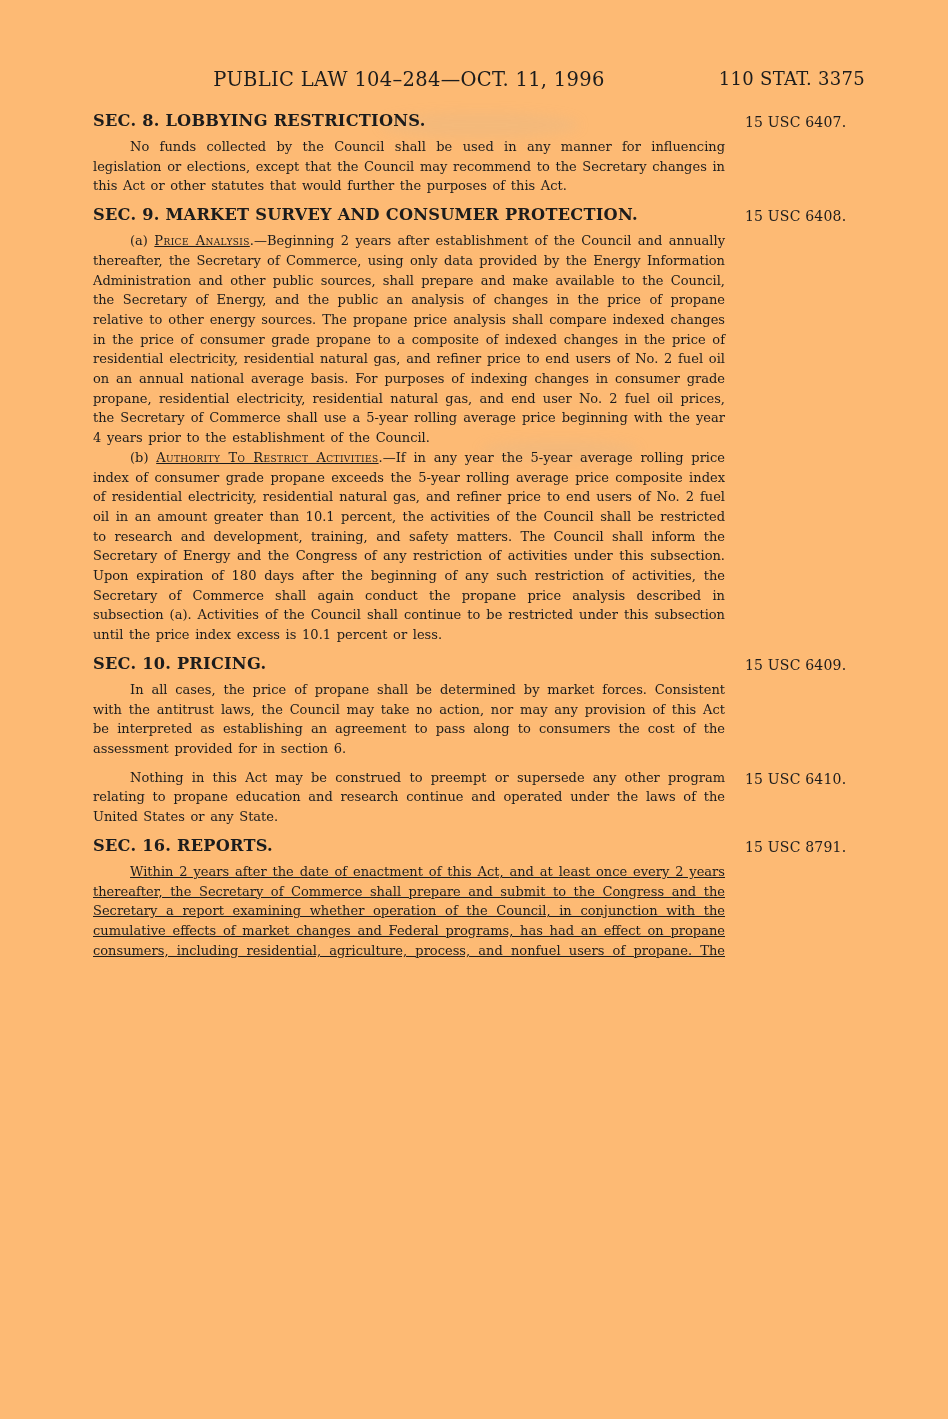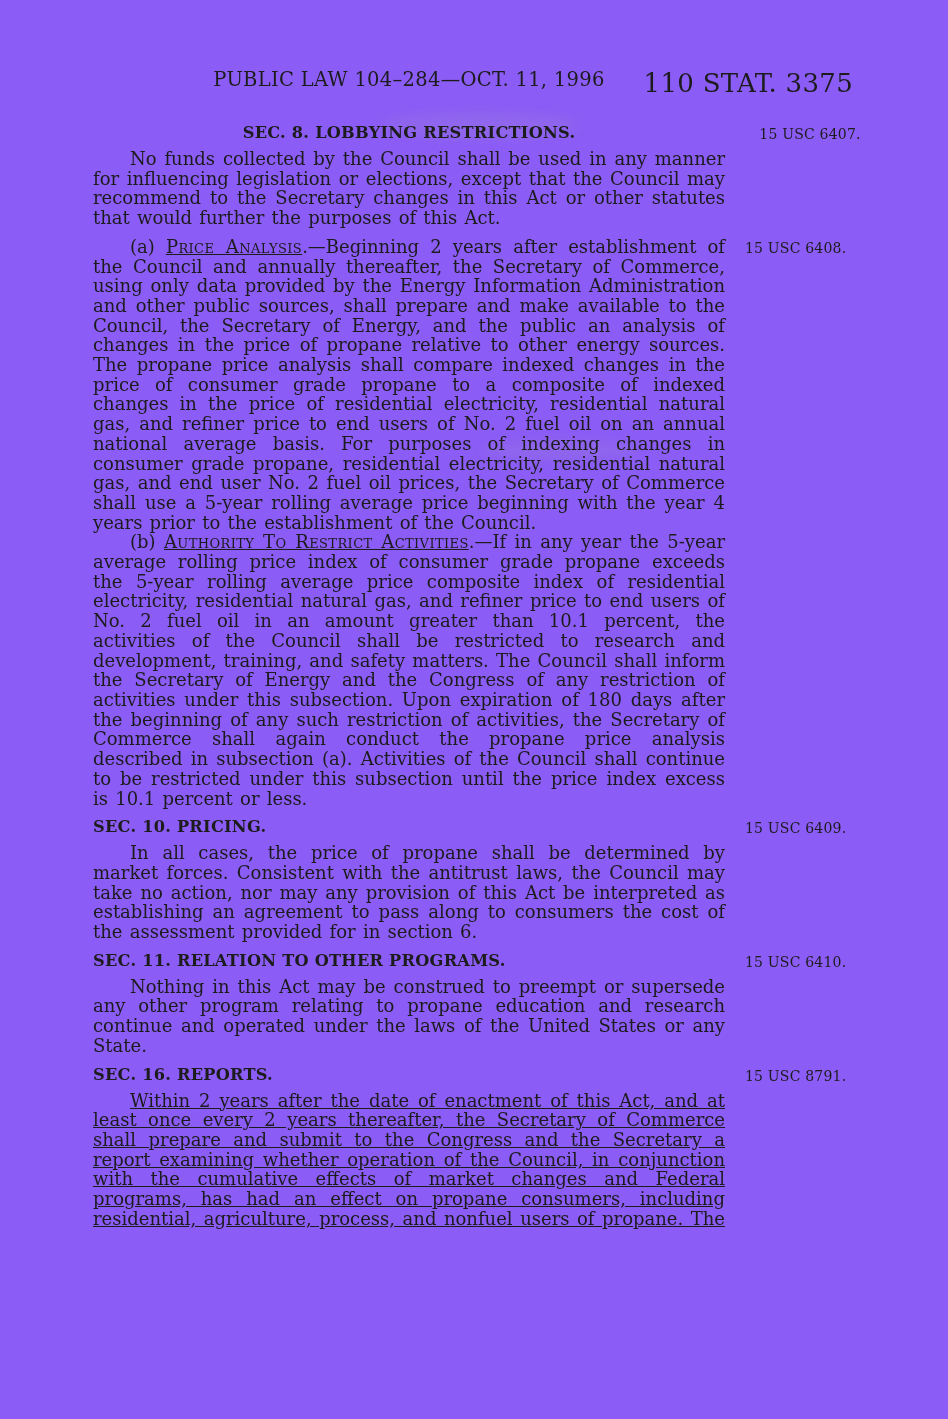--- a/index.html
+++ b/index.html
@@ -5,21 +5,21 @@
   html, body {
     margin: 0;
     padding: 0;
     background: #e9e9e7;
   }
   .page {
     position: relative;
     width: 948px;
     height: 1419px;
     margin: 0 auto;
-    background: #8b5cf6;
+    background: #fdba74;
     color: #1c1c1c;
     font-family: "DejaVu Serif", "Liberation Serif", serif;
     overflow: hidden;
   }
   
   .running-head {
     position: absolute;
     top: 68px;
     left: 93px;
     width: 772px;
@@ -30,58 +30,57 @@
     left: 0;
     top: 0;
     width: 632px;
     text-align: center;
     font-size: 19.5px;
     letter-spacing: 0.3px;
     white-space: nowrap;
   }
   .stat-citation {
     position: absolute;
-    right: 12px;
+    right: 0;
     top: 0;
-    font-size: 26px;
+    font-size: 18px;
     letter-spacing: 0.3px;
     white-space: nowrap;
   }
   
   .content {
     position: absolute;
     top: 111px;
     left: 93px;
     width: 632px;
   }
   .sec-heading {
     position: relative;
     margin: 9px 0 6px 0;
     font-size: 16.2px;
     font-weight: bold;
     letter-spacing: 0.25px;
     line-height: 20px;
   }
   .sec-heading.first {
-    margin-top: 12px;
-    text-align: center;
+    margin-top: 0;
   }
   .margin-note {
     position: absolute;
     left: 652px;
     top: 1px;
     width: 130px;
     font-weight: normal;
     font-size: 14px;
     letter-spacing: 0.2px;
     white-space: nowrap;
   }
   .para {
     margin: 0;
-    font-size: 18px;
+    font-size: 13px;
     line-height: 19.7px;
     text-align: justify;
     text-indent: 37px;
     word-spacing: 1.5px;
   }
   .para.justify-last {
     text-align-last: justify;
     text-decoration: underline;
   }
   .sc {
@@ -118,37 +117,37 @@
     <section>
       <h2 class="sec-heading first">
         <span>SEC. 8. LOBBYING RESTRICTIONS.</span>
         <span class="margin-note">15 USC 6407.</span>
       </h2>
       <p class="para"><span></span><span class="sc"></span><span>No funds collected by the Council shall be used in any manner for influencing legislation or elections, except that the Council may recommend to the Secretary changes in this Act or other statutes that would further the purposes of this Act.</span></p>
     </section>
 
     <section>
       <h2 class="sec-heading">
+        <span>SEC. 9. MARKET SURVEY AND CONSUMER PROTECTION.</span>
         <span class="margin-note">15 USC 6408.</span>
       </h2>
       <p class="para"><span>(a) </span><span class="sc">Price Analysis</span><span>.—Beginning 2 years after establishment of the Council and annually thereafter, the Secretary of Commerce, using only data provided by the Energy Information Administration and other public sources, shall prepare and make available to the Council, the Secretary of Energy, and the public an analysis of changes in the price of propane relative to other energy sources. The propane price analysis shall compare indexed changes in the price of consumer grade propane to a composite of indexed changes in the price of residential electricity, residential natural gas, and refiner price to end users of No. 2 fuel oil on an annual national average basis. For purposes of indexing changes in consumer grade propane, residential electricity, residential natural gas, and end user No. 2 fuel oil prices, the Secretary of Commerce shall use a 5-year rolling average price beginning with the year 4 years prior to the establishment of the Council.</span></p>
       <p class="para"><span>(b) </span><span class="sc">Authority To Restrict Activities</span><span>.—If in any year the 5-year average rolling price index of consumer grade propane exceeds the 5-year rolling average price composite index of residential electricity, residential natural gas, and refiner price to end users of No. 2 fuel oil in an amount greater than 10.1 percent, the activities of the Council shall be restricted to research and development, training, and safety matters. The Council shall inform the Secretary of Energy and the Congress of any restriction of activities under this subsection. Upon expiration of 180 days after the beginning of any such restriction of activities, the Secretary of Commerce shall again conduct the propane price analysis described in subsection (a). Activities of the Council shall continue to be restricted under this subsection until the price index excess is 10.1 percent or less.</span></p>
     </section>
 
     <section>
       <h2 class="sec-heading">
         <span>SEC. 10. PRICING.</span>
         <span class="margin-note">15 USC 6409.</span>
       </h2>
       <p class="para"><span></span><span class="sc"></span><span>In all cases, the price of propane shall be determined by market forces. Consistent with the antitrust laws, the Council may take no action, nor may any provision of this Act be interpreted as establishing an agreement to pass along to consumers the cost of the assessment provided for in section 6.</span></p>
     </section>
 
     <section>
       <h2 class="sec-heading">
-        <span>SEC. 11. RELATION TO OTHER PROGRAMS.</span>
         <span class="margin-note">15 USC 6410.</span>
       </h2>
       <p class="para"><span></span><span class="sc"></span><span>Nothing in this Act may be construed to preempt or supersede any other program relating to propane education and research continue and operated under the laws of the United States or any State.</span></p>
     </section>
 
     <section>
       <h2 class="sec-heading">
         <span>SEC. 16. REPORTS.</span>
         <span class="margin-note">15 USC 8791.</span>
       </h2>

